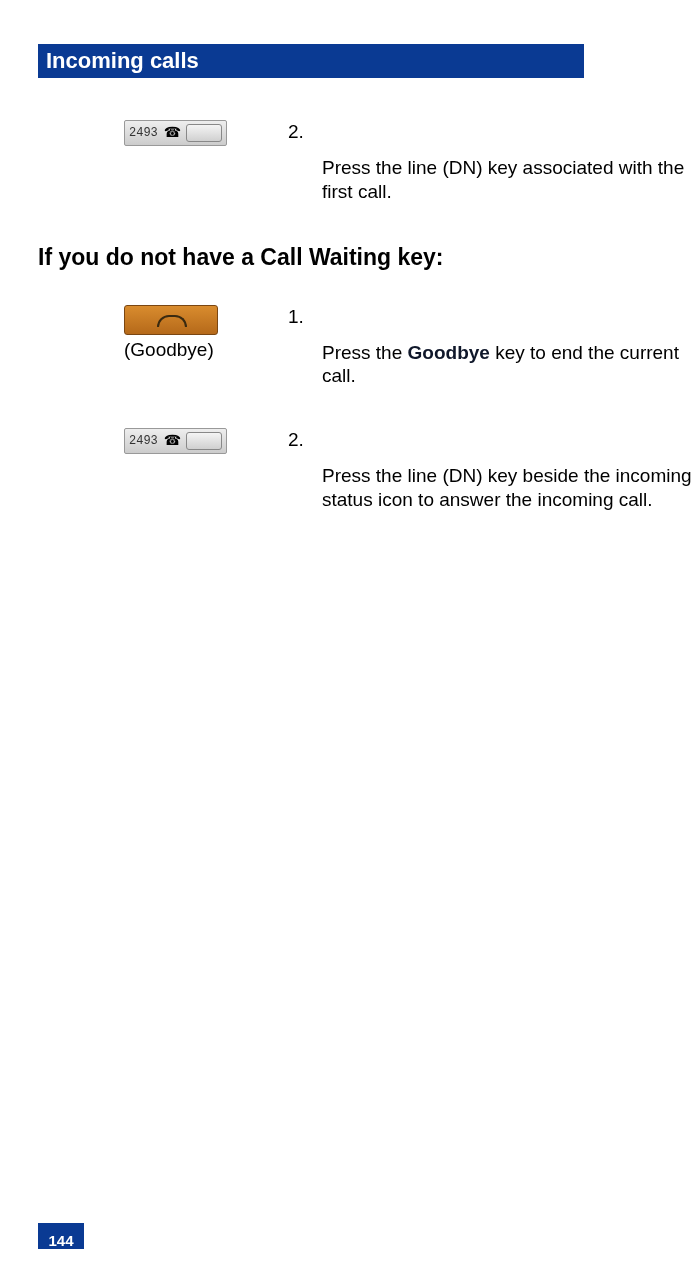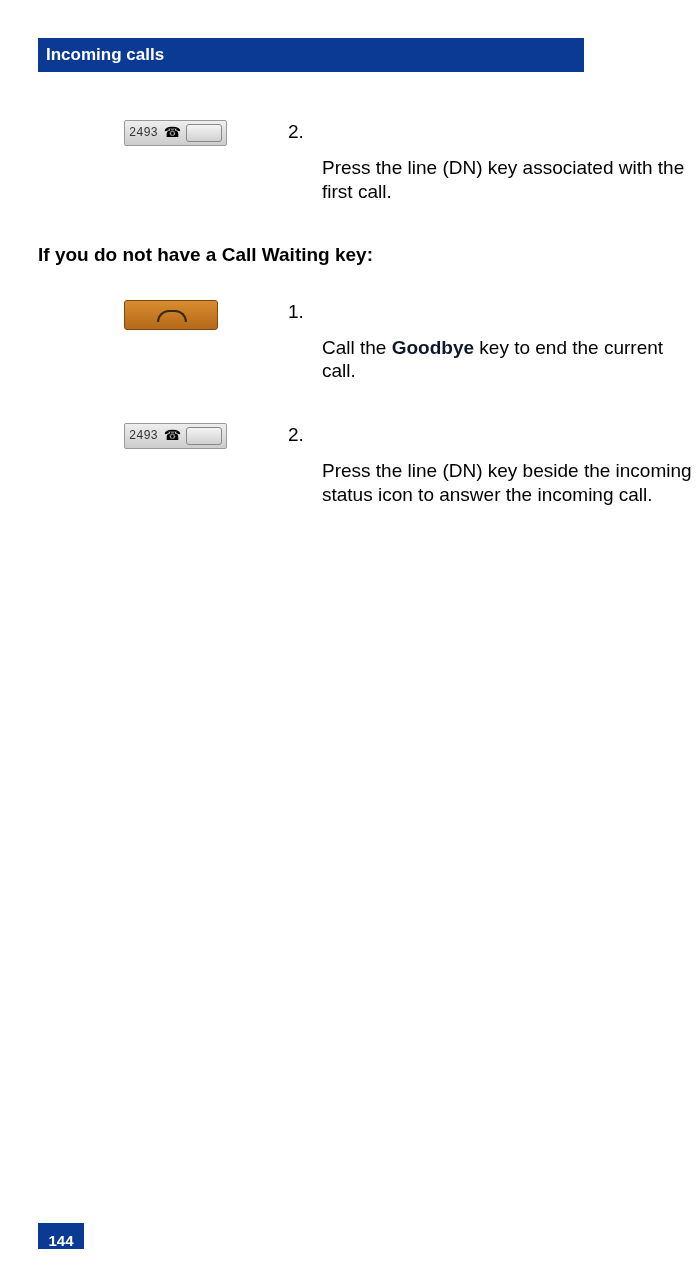--- a/index.html
+++ b/index.html
@@ -1,27 +1,27 @@
 <!DOCTYPE html>
 <html><head>
 <meta charset="utf-8">
 <style>
   * { margin: 0; padding: 0; box-sizing: border-box; }
   html, body { width: 699px; height: 1275px; background: #fff; font-family: Arial, Helvetica, sans-serif; color: #000; }
   .page { position: relative; width: 699px; height: 1275px; }
   .left-stripe { position: absolute; left: 0; top: 0; width: 38px; height: 1275px; background: #fff; }
-  .header-blue { position: absolute; left: 38px; top: 38px; width: 546px; height: 34px; background: #0a3a93; color: #fff; font-weight: bold; font-size: 17px; padding-left: 8px; display: flex; align-items: center; }
+  .header-blue { position: absolute; left: 38px; top: 44px; width: 546px; height: 34px; background: #0a3a93; color: #fff; font-weight: bold; font-size: 22px; padding-left: 8px; display: flex; align-items: center; }
   .content { position: absolute; left: 38px; top: 120px; width: 660px; }
   .row { display: flex; align-items: flex-start; margin-bottom: 40px; }
   .img-col { width: 250px; min-width: 250px; padding-left: 86px; }
   .text-col { flex: 1; padding-right: 4px; font-size: 19px; line-height: 1.25; }
   .li { display: flex; }
   .li .num { width: 34px; }
   .li .body { flex: 1; margin-top: 36px; }
-  .subhead { font-size: 19px; font-weight: bold; padding-left: 0px; margin: 18px 0 34px 0; }
+  .subhead { font-size: 23px; font-weight: bold; padding-left: 0px; margin: 18px 0 34px 0; }
   .dn-key { display: inline-flex; align-items: center; gap: 6px; background: linear-gradient(#eee,#ccc); border: 1px solid #999; border-radius: 2px; padding: 2px 4px; height: 26px; }
   .dn-num { font-family: "Courier New", monospace; font-size: 12px; color: #333; }
   .phone-glyph { width: 16px; height: 16px; position: relative; }
   .phone-glyph::before { content: "☎"; font-size: 14px; color: #000; position: absolute; top: -1px; left: 0; }
   .grey-btn { width: 36px; height: 18px; background: linear-gradient(#f4f4f4,#d0d0d0); border: 1px solid #888; border-radius: 3px; display: inline-block; }
   .goodbye-key { width: 94px; height: 30px; background: linear-gradient(#d98c2e,#b5691a); border: 1px solid #7a4612; border-radius: 3px; display: flex; align-items: center; justify-content: center; margin-bottom: 4px; }
   .goodbye-handset { width: 28px; height: 14px; position: relative; }
   .goodbye-handset::before { content: ""; position: absolute; width: 26px; height: 10px; border: 2px solid #3a2a10; border-bottom: none; border-radius: 14px 14px 0 0; top: 2px; left: 0; }
   .goodbye-label { font-size: 19px; margin-top: 2px; text-align: left; }
   .keyword { color: #0f172a; font-weight: bold; }
@@ -54,26 +54,27 @@
       </div>
     </div>
 
     <div class="subhead">If you do not have a Call Waiting key:</div>
 
     <div class="row">
       <div class="img-col">
         <div class="goodbye-key">
           <div class="goodbye-handset"></div>
         </div>
+        <div class="goodbye-label">(Goodbye)</div>
       </div>
       <div class="text-col">
         <div class="li">
           <div class="num">1.</div>
           <div class="body">
-            <span>Call the </span><span class="keyword">Goodbye</span><span> key to end the current call.</span>
+            <span>Press the </span><span class="keyword">Goodbye</span><span> key to end the current call.</span>
           </div>
         </div>
       </div>
     </div>
 
     <div class="row">
       <div class="img-col">
         <span class="dn-key">
           <span class="dn-num">2493</span>
           <span class="phone-glyph"></span>

